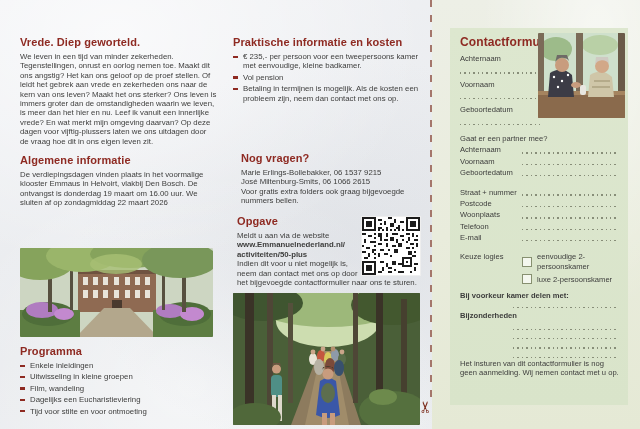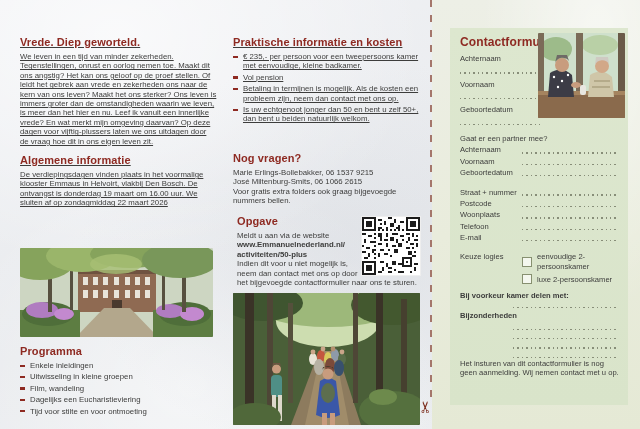--- a/index.html
+++ b/index.html
@@ -12,21 +12,21 @@
       linear-gradient(160deg,#f1f2f5 0%,#e9ebee 55%,#eef0f2 100%);}
   .right-paper{position:absolute;left:432px;top:0;width:208px;height:429px;
     background:
       radial-gradient(ellipse at 80% 10%, rgba(255,255,255,.55), transparent 50%),
       linear-gradient(180deg,#edefe6 0%,#e9ecdc 55%,#e5e9d5 100%);}
   .cutline{position:absolute;left:430px;top:0;width:2px;height:398px;
     background:repeating-linear-gradient(to bottom,#a4766b 0 7px,transparent 7px 15px);}
   .scissors{position:absolute;left:419px;top:399px;font-size:16px;color:#7b2a1a;
     transform:rotate(-90deg);line-height:1;}
   h1{font-size:11px;font-weight:bold;color:#8e2a22;margin:0 0 4px 0;letter-spacing:.1px;}
-  .col{position:absolute;top:36px;text-decoration:underline;}
+  .col{position:absolute;top:36px;}
   .col-left{left:20px;width:197px;height:393px;}
   .col-mid{left:233px;width:194px;height:393px;}
   p,.line{font-size:7.8px;line-height:9.4px;margin:0;}
   ul{list-style:none;margin:0;padding:0;}
   li{position:relative;padding-left:10px;font-size:7.8px;line-height:9.4px;margin-bottom:2px;}
   li::before{content:"";position:absolute;left:0;top:3.6px;width:5px;height:2.2px;background:#8e2a22;}
   .abs{position:absolute;}
   .photo{display:block;border-radius:1px;}
   .bold{font-weight:bold;}
   .opg-line{max-width:126px;}
@@ -123,24 +123,23 @@
       </ul>
     </div>
   </div>
 
   <div class="col col-mid">
     <h1>Praktische informatie en kosten</h1>
     <ul>
       <li>€ 235,- per persoon voor een tweepersoons kamer met eenvoudige, kleine badkamer.</li>
       <li>Vol pension</li>
       <li>Betaling in termijnen is mogelijk. Als de kosten een probleem zijn, neem dan contact met ons op.</li>
-      <li>Is uw echtgenoot jonger dan 50 en bent u zelf 50+, dan bent u beiden natuurlijk welkom.</li>
     </ul>
 
-    <div class="abs" style="left:0;top:116px;width:194px;">
+    <div class="abs" style="left:8px;top:116px;width:194px;">
       <h1>Nog vragen?</h1>
       <div class="line">Marie Erlings-Bollebakker, 06 1537 9215</div>
       <div class="line">José Miltenburg-Smits, 06 1066 2615</div>
       <div class="line">Voor gratis extra folders ook graag bijgevoegde nummers bellen.</div>
     </div>
 
     <div class="abs" style="left:4px;top:179px;width:194px;">
       <h1>Opgave</h1>
       <div class="line opg-line">Meldt u aan via de website</div>
       <div class="line opg-line bold">www.Emmanuelnederland.nl/</div>

